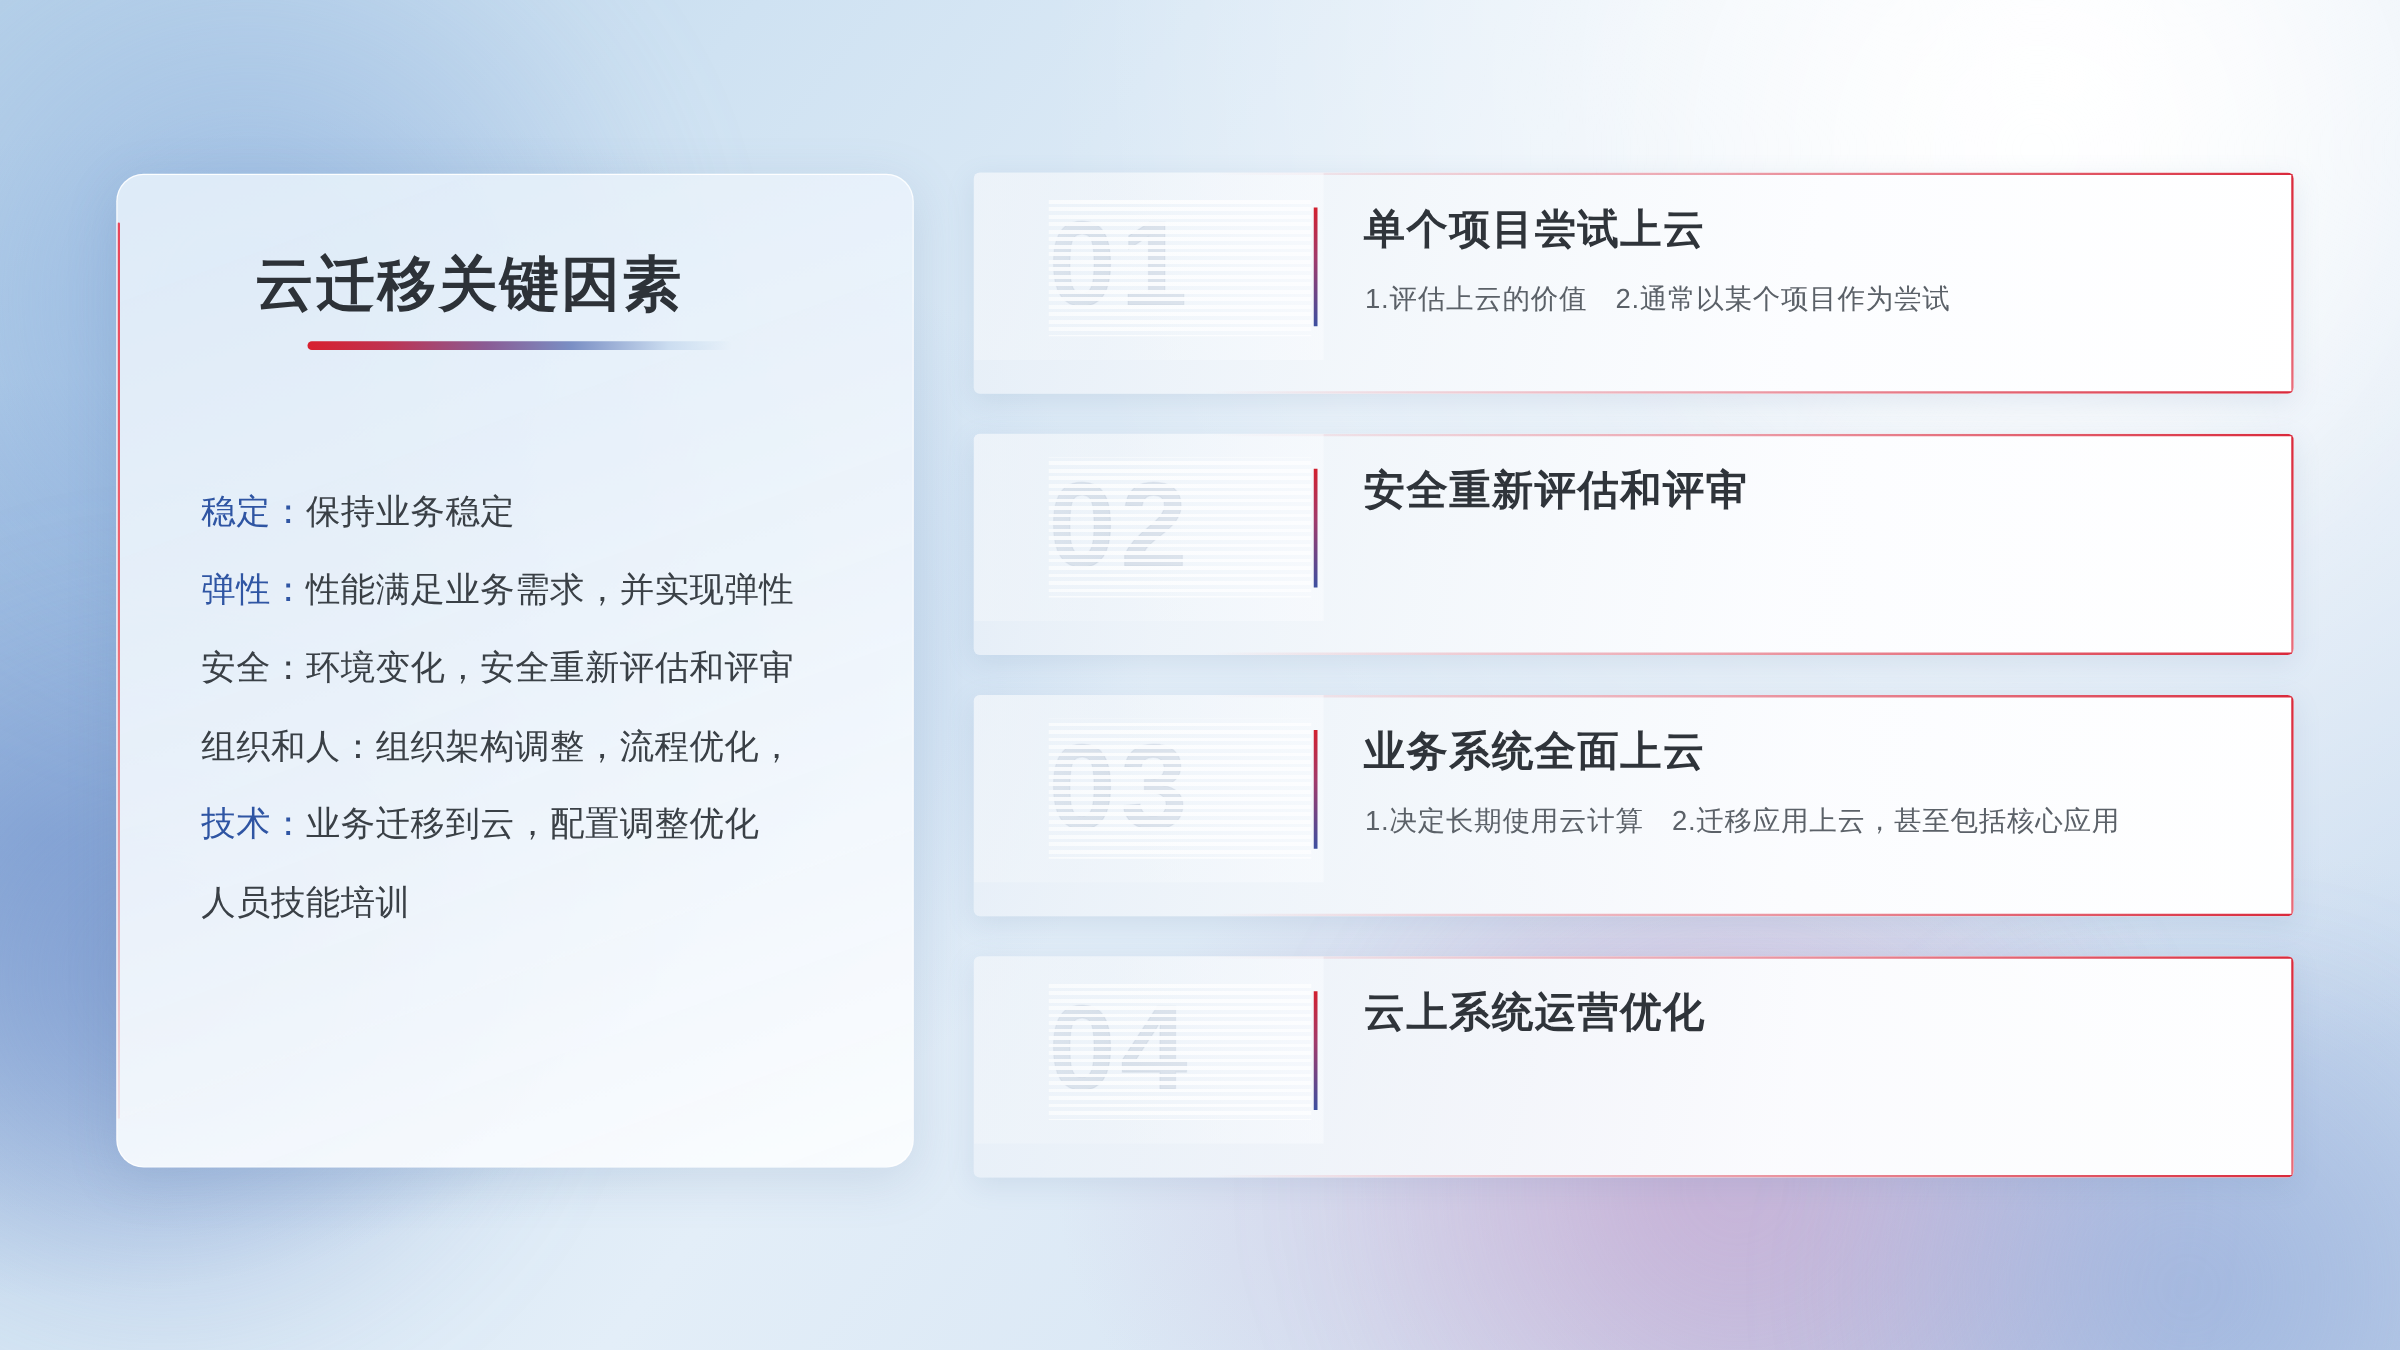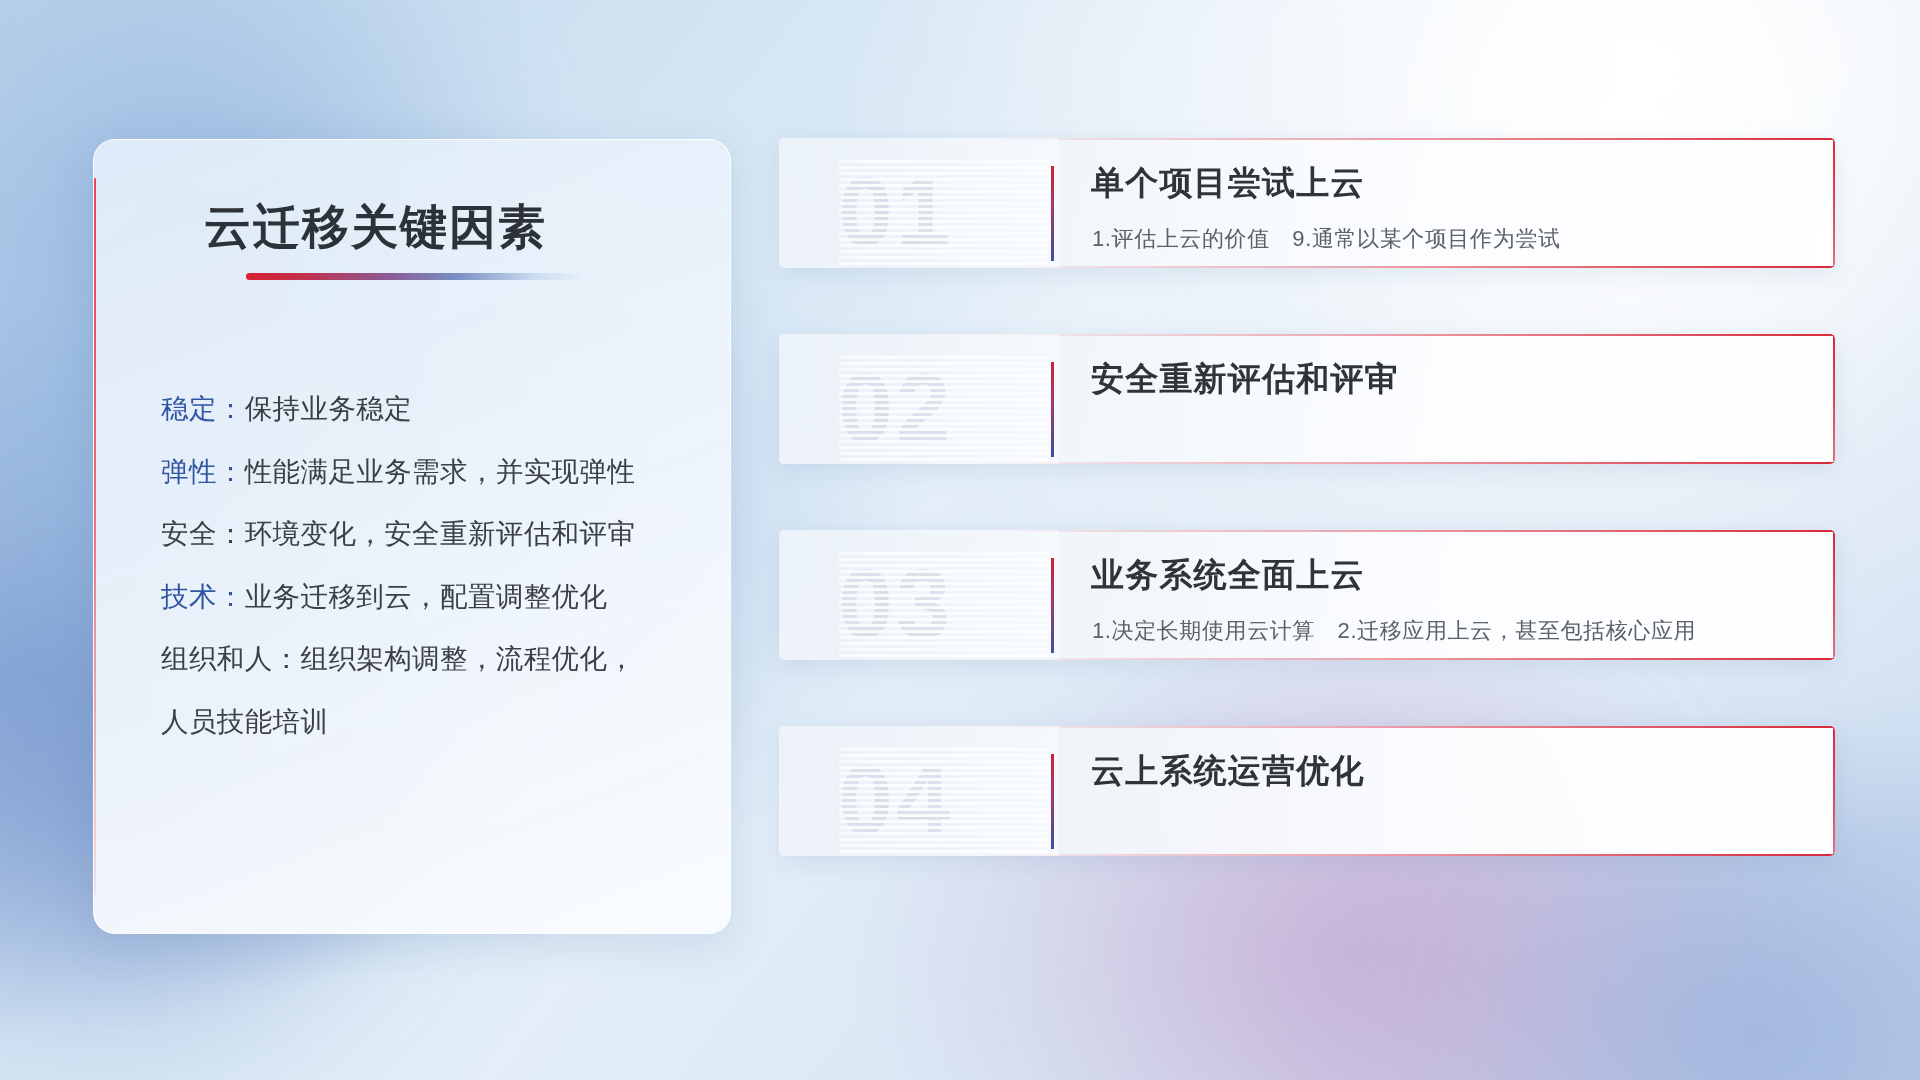--- a/index.html
+++ b/index.html
@@ -76,21 +76,21 @@
   .fact-row{
     font-size:27.5px; line-height:62.5px; white-space:nowrap;
     color:#3a4046; letter-spacing:0.4px;margin-left:29px;
   }
   .fact-label{ color:#2f55a3; }
   .fact-label.dark{ color:#3a4046; }
 
   
   .cards{ position:absolute; left:779px; top:138px; width:1056px; }
   .card{
-    position:relative; width:1056px; height:130px; margin-bottom:66px;
+    position:relative; width:1056px; height:177px; margin-bottom:32px;
     border-radius:5px;
     background:linear-gradient(105deg, rgba(233,240,248,0.80) 0%, rgba(243,247,251,0.90) 30%, rgba(252,253,255,0.97) 62%, rgba(255,255,255,0.99) 100%);
     box-shadow:0 6px 22px rgba(95,125,170,0.14);
     overflow:hidden;
   }
   .card-edge{
     position:absolute; right:0; top:0; bottom:0; width:2px;
     background:linear-gradient(180deg,#d9293b 0%, #e0485a 55%, #e8707e 100%);
   }
   .card-edge-top{
@@ -164,45 +164,45 @@
     <div class="fact-row">
       <span class="fact-label">稳定：</span><span class="fact-text">保持业务稳定</span>
     </div>
     <div class="fact-row">
       <span class="fact-label">弹性：</span><span class="fact-text">性能满足业务需求，并实现弹性</span>
     </div>
     <div class="fact-row">
       <span class="fact-label dark">安全：</span><span class="fact-text">环境变化，安全重新评估和评审</span>
     </div>
     <div class="fact-row">
+      <span class="fact-label dark">组织和人：</span><span class="fact-text">组织架构调整，流程优化，</span>
+    </div>
+    <div class="fact-row">
       <span class="fact-label">技术：</span><span class="fact-text">业务迁移到云，配置调整优化</span>
-    </div>
-    <div class="fact-row">
-      <span class="fact-label dark">组织和人：</span><span class="fact-text">组织架构调整，流程优化，</span>
     </div>
     <div class="fact-row">
       <span class="fact-label dark"></span><span class="fact-text">人员技能培训</span>
     </div>
   </div>
 </section>
 
 <section class="cards">
 
   <article class="card">
     <div class="card-edge"></div>
     <div class="card-edge-top"></div>
     <div class="card-edge-bot"></div>
     <div class="num-wrap">
       <div class="num">01</div>
       <div class="num-stripes"></div>
       <div class="num-fade"></div>
     </div>
     <div class="divider"></div>
     <h2 class="card-title">单个项目尝试上云</h2>
-    <p class="card-sub">1.评估上云的价值　9.通常以某个项目作为尝试</p>
+    <p class="card-sub">1.评估上云的价值　2.通常以某个项目作为尝试</p>
   </article>
 
   <article class="card">
     <div class="card-edge"></div>
     <div class="card-edge-top"></div>
     <div class="card-edge-bot"></div>
     <div class="num-wrap">
       <div class="num">02</div>
       <div class="num-stripes"></div>
       <div class="num-fade"></div>

